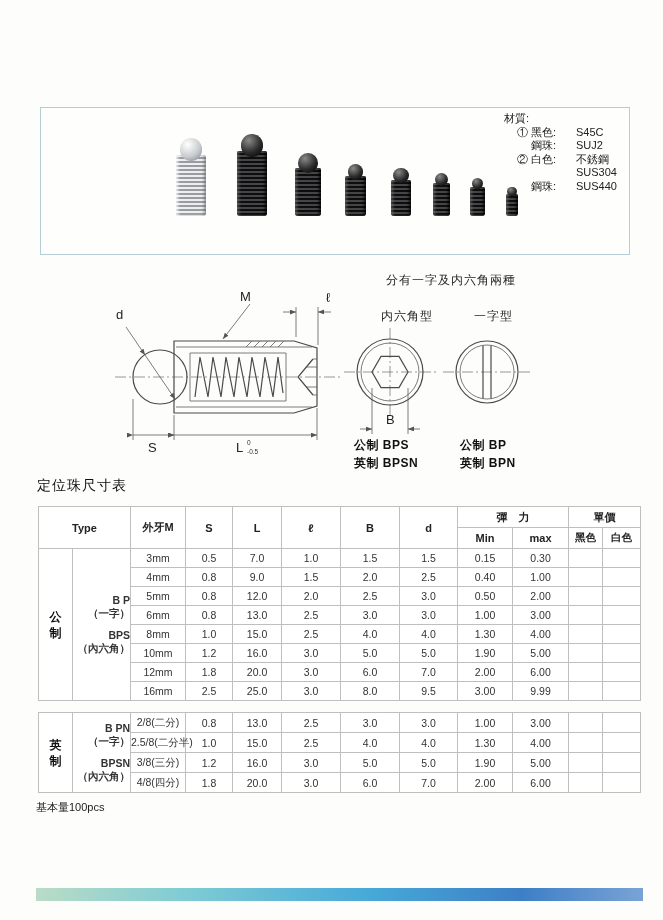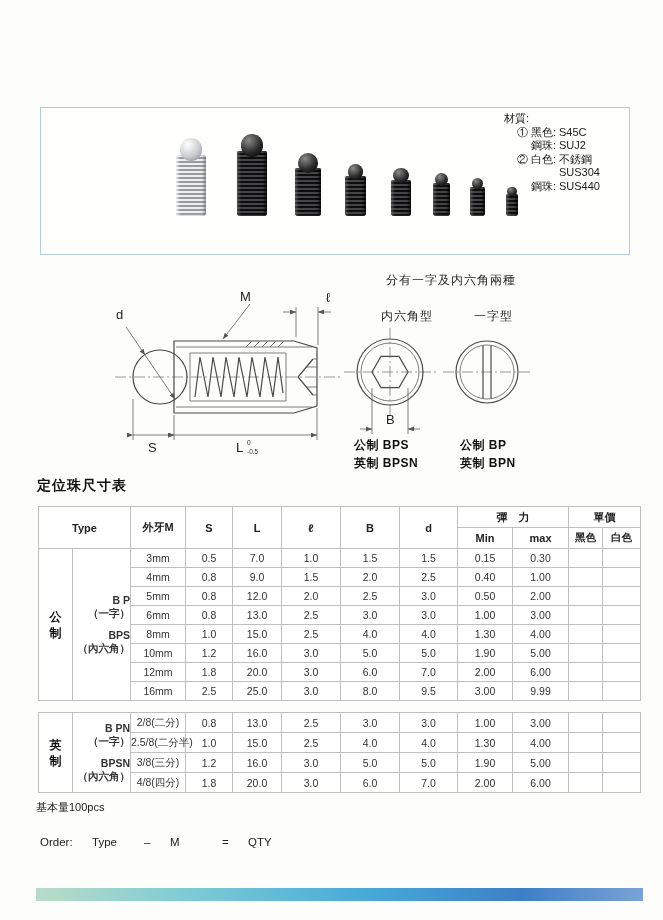--- a/index.html
+++ b/index.html
@@ -17,38 +17,38 @@
   .plunger{position:absolute;bottom:38px;display:flex;flex-direction:column;align-items:center;}
   .p-ball{width:76%;aspect-ratio:1/1;border-radius:50%;margin-bottom:-18%;position:relative;z-index:2;}
   .p-body{width:100%;flex:1;border-radius:2px 2px 3px 3px;position:relative;z-index:1;}
   .plunger.silver .p-ball{background:radial-gradient(circle at 35% 28%,#ffffff,#c9ccd0 55%,#8d9094 90%);}
   .plunger.silver .p-body{background:repeating-linear-gradient(180deg,#eceef0 0 2px,#989ca1 2px 4px);box-shadow:inset 2px 0 3px rgba(255,255,255,.8), inset -2px 0 3px rgba(90,95,100,.6);}
   .plunger.black .p-ball{background:radial-gradient(circle at 35% 28%,#8a8a8a,#2b2b2b 55%,#050505 92%);}
   .plunger.black .p-body{background:repeating-linear-gradient(180deg,#454547 0 2px,#0d0d0d 2px 4px);box-shadow:inset 2px 0 3px rgba(120,120,120,.55), inset -2px 0 3px rgba(0,0,0,.8);}
   .material{
     position:absolute;left:463px;top:4px;width:122px;
     font-size:11px;line-height:13.5px;color:#222;
-    display:grid;grid-template-columns:52px auto;column-gap:3px;
+    display:grid;grid-template-columns:52px auto;column-gap:20px;
   }
   .material .m-title{grid-column:1 / span 2;}
   .m-label{text-align:right;white-space:nowrap;}
   .m-value{white-space:nowrap;}
   
   .note{position:absolute;left:386px;top:272px;font-size:12px;letter-spacing:1px;color:#1e1e1e;}
   .view-title{position:absolute;font-size:12px;letter-spacing:1px;color:#1e1e1e;}
   .view-caption{position:absolute;font-size:12px;line-height:18px;color:#111;font-weight:700;letter-spacing:.5px;}
   svg{position:absolute;overflow:visible;}
   svg *{vector-effect:non-scaling-stroke;}
   .ln{stroke:#4a4a4a;fill:none;stroke-width:1.2;}
   .thin{stroke:#5a5a5a;fill:none;stroke-width:.8;}
   .dash{stroke:#6a6a6a;fill:none;stroke-width:.7;stroke-dasharray:11 3 2 3;}
   .dimtxt{fill:#222;font-size:13px;font-family:"Liberation Sans",sans-serif;}
   .toltxt{fill:#333;font-size:6.5px;font-family:"Liberation Sans",sans-serif;}
   
-  .tbl-title{position:absolute;left:37px;top:477px;font-size:14px;font-weight:bold;color:#111;letter-spacing:1px;}
+  .tbl-title{position:absolute;left:37px;top:477px;font-size:14px;font-weight:normal;color:#111;letter-spacing:1px;}
   table.dim{position:absolute;left:38px;border-collapse:collapse;table-layout:fixed;width:603px;background:#fff;}
   table.dim th,table.dim td{border:1px solid #bfbfbf;padding:0;text-align:center;vertical-align:middle;}
   table.dim{border:1px solid #9b9b9b;}
   table.dim th{font-weight:bold;font-size:11px;color:#222;height:20px;}
   table.dim td{font-size:10.5px;color:#333;height:18px;}
   #tbl-imperial td{height:19px;}
   .group-cell div{font-size:12px;font-weight:600;line-height:16px;color:#111;}
   .type-cell{font-weight:600;color:#111;}
   .type-cell div{font-size:10.5px;line-height:13px;white-space:nowrap;text-align:right;}
   .type-cell .tl-gap{margin-top:9px;}
@@ -415,17 +415,14 @@
         <td>2.00</td>
         <td>6.00</td>
         <td></td>
         <td></td>
       </tr>
     </tbody>
 </table>
 
 <div class="base-qty">基本量100pcs</div>
 <div class="order">
-  <div>
-    <span class="o-label">Order:</span><span class="o-cols1"><span class="o-col" style="width: 52px;">Type</span><span class="o-col" style="width: 26px;">–</span><span class="o-col" style="width: 52px;">M</span><span class="o-col" style="width: 26px;">=</span><span class="o-col" style="width: 40px;">QTY</span></span>
-  </div>
 </div>
 <div class="grad-bar"></div>
 
 </body></html>

